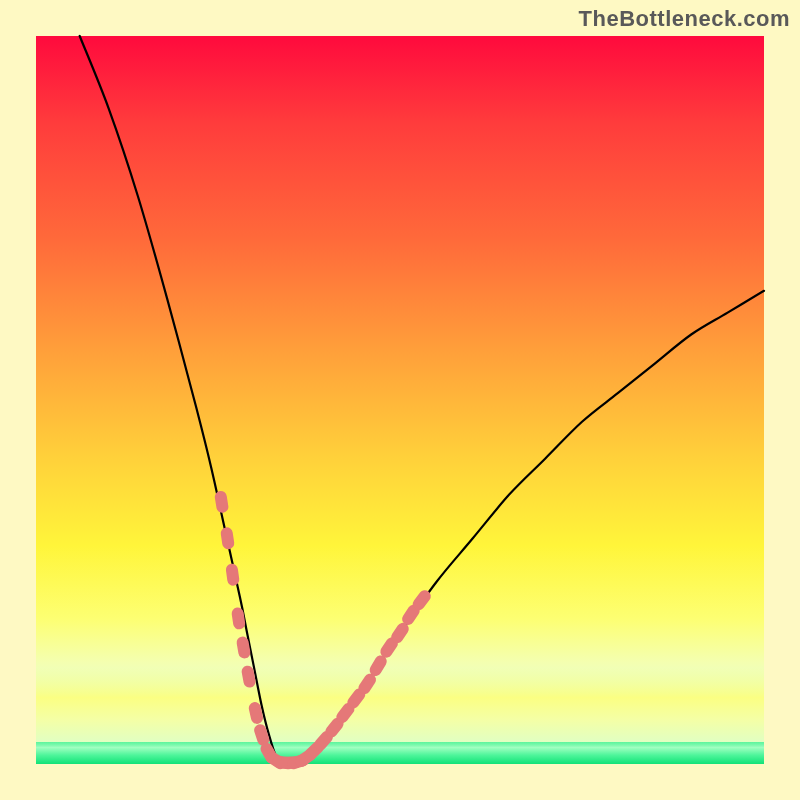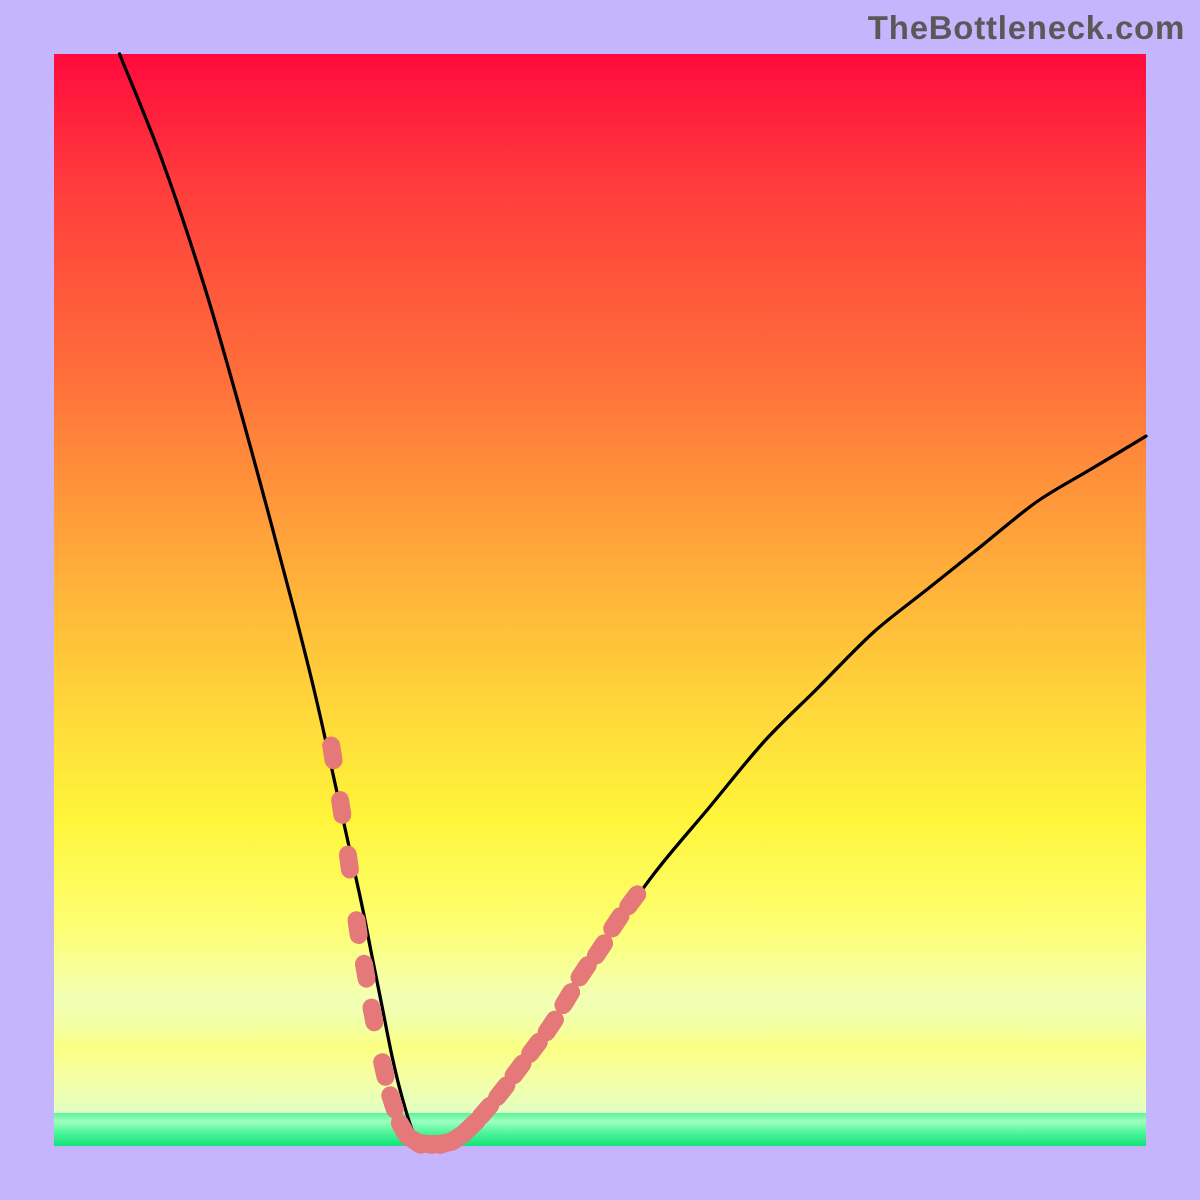--- a/index.html
+++ b/index.html
@@ -8,21 +8,21 @@
     width: 800px;
     height: 800px;
     background: #000;
     font-family: Arial, Helvetica, sans-serif;
     overflow: hidden;
   }
   .outer {
     position: relative;
     width: 800px;
     height: 800px;
-    background: #c4b5fd;
+    background: #fef9c3;
     text-decoration: underline;
   }
   .plot {
     position: absolute;
     left: 36px;
     top: 36px;
     width: 728px;
     height: 728px;
     background: linear-gradient(
       to bottom,

